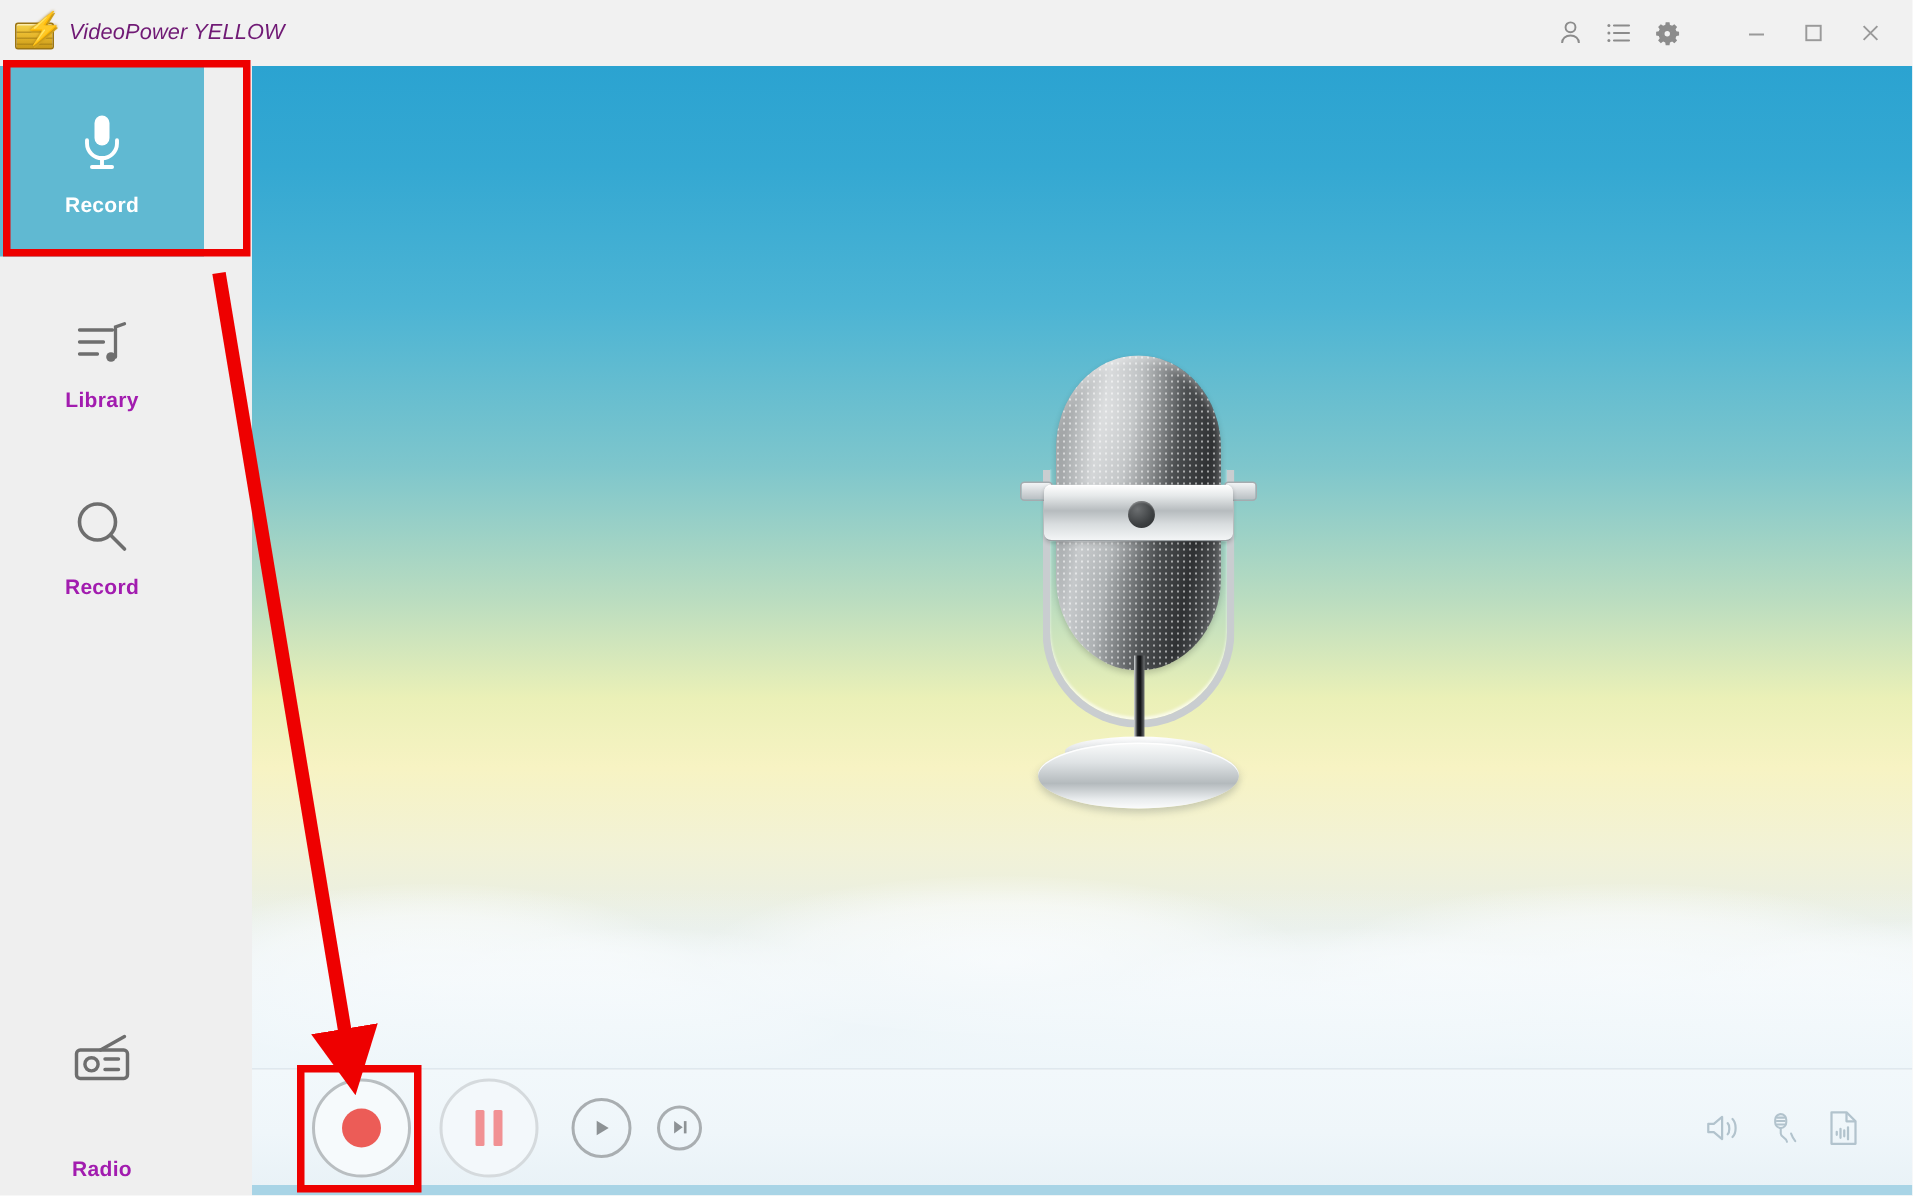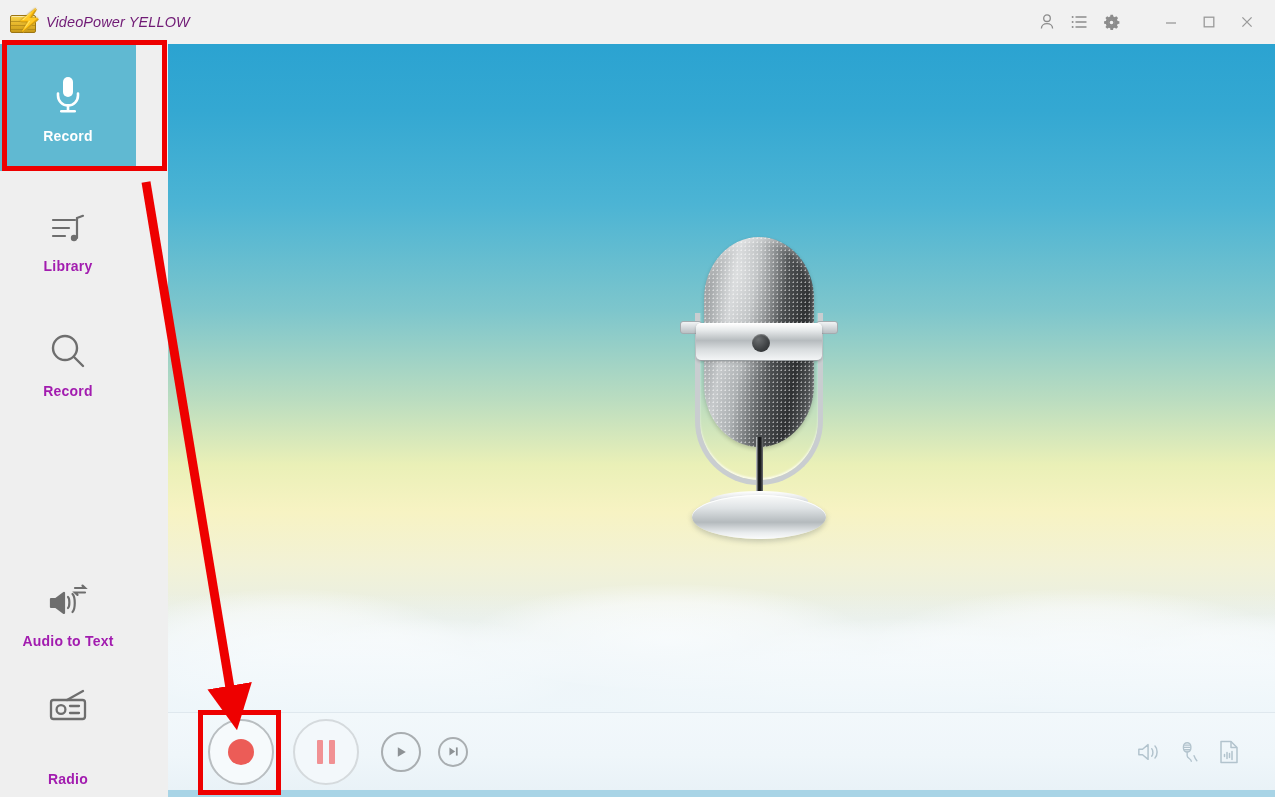--- a/index.html
+++ b/index.html
@@ -395,31 +395,20 @@
       <div class="ic">
         <svg width="40" height="40" viewBox="0 0 40 40" fill="none" stroke="currentColor" stroke-width="2.4" stroke-linecap="round">
           <circle cx="17" cy="16" r="12"></circle>
           <path d="M26 25l9 9"></path>
         </svg>
       </div>
       <div class="lbl">Record</div>
     </div>
 
 
-    <div class="nav-item" style="top:518px;height:100px;">
-      <div class="ic">
-        <svg width="42" height="38" viewBox="0 0 42 38" fill="none" stroke="currentColor" stroke-width="2.2" stroke-linecap="round">
-          <path d="M4 15h5l8-6v20l-8-6H4z" fill="currentColor" stroke-linejoin="round"></path>
-          <path d="M21 13c1.8 1.6 1.8 9.4 0 11"></path>
-          <path d="M25.5 10c3 3 3 15 0 18"></path>
-          <path d="M28 4h10l-2.5-2.4M38 8.5H28l2.5 2.4"></path>
-        </svg>
-      </div>
-      <div class="lbl">Audio to Text</div>
-    </div>
 
     <div class="nav-item" style="top:643px;height:100px;gap:36px;">
       <div class="ic">
         <svg width="42" height="36" viewBox="0 0 42 36" fill="none" stroke="currentColor" stroke-width="2.3" stroke-linecap="round">
           <rect x="4" y="12" width="34" height="19" rx="2.5"></rect>
           <circle cx="14" cy="21.5" r="4.4"></circle>
           <path d="M23 18h9M23 25h9"></path>
           <path d="M20 12L36 3"></path>
         </svg>
       </div>

